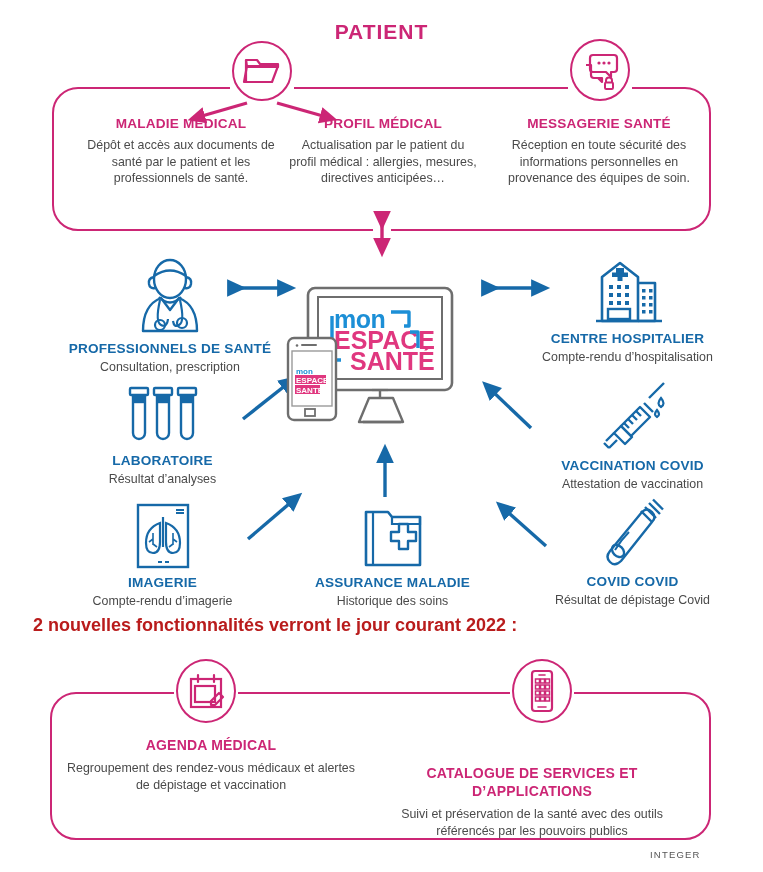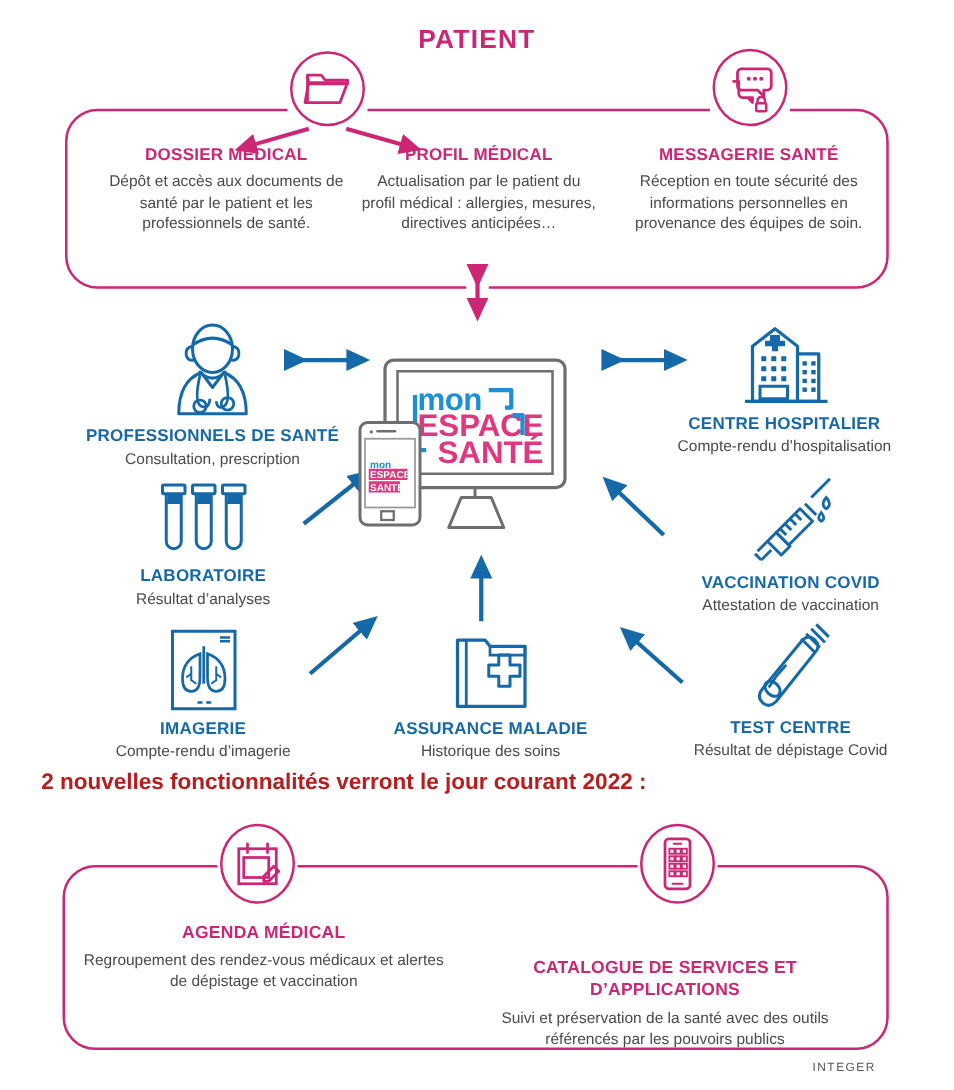--- a/index.html
+++ b/index.html
@@ -144,21 +144,21 @@
       <circle cx="20" cy="14" r="1.6" fill="#cc2675"></circle>
       <circle cx="25" cy="14" r="1.6" fill="#cc2675"></circle>
       <circle cx="30" cy="14" r="1.6" fill="#cc2675"></circle>
       <path d="M7 16 h5 v10 a3 3 0 0 0 3 3 h8 l0 4 l-4 -4" fill="none" stroke="#cc2675" stroke-width="2.2" stroke-linejoin="round"></path>
       <path d="M27 34 v-2.5 a3 3 0 0 1 6 0 V34" fill="none" stroke="#cc2675" stroke-width="2"></path>
       <rect x="26" y="33.5" width="8" height="6.5" rx="1.2" fill="none" stroke="#cc2675" stroke-width="2"></rect>
     </svg>
   </div>
 
   <div class="top-col" id="col-dossier">
-    <div class="h pink-title">DOSSIER MÉDICAL</div>
+    <div class="h pink-title">MALADIE MÉDICAL</div>
     <div class="desc">Dépôt et accès aux documents de santé par le patient et les professionnels de santé.</div>
   </div>
   <div class="top-col" id="col-profil">
     <div class="h pink-title">PROFIL MÉDICAL</div>
     <div class="desc">Actualisation par le patient du profil médical : allergies, mesures, directives anticipées…</div>
   </div>
   <div class="top-col" id="col-message">
     <div class="h pink-title">MESSAGERIE SANTÉ</div>
     <div class="desc">Réception en toute sécurité des informations personnelles en provenance des équipes de soin.</div>
   </div>
@@ -326,21 +326,21 @@
       <svg width="64" height="70" viewBox="0 0 64 70" aria-hidden="true">
         <g fill="none" stroke="#1669a8" stroke-width="2.4" stroke-linejoin="round">
           <path d="M9 53 L41 14 q5 -5 10 0 q5 5 0 10 L20 63 q-6 6 -11 1 q-5 -5 0 -11z"></path>
           <path d="M40 13 l11 11"></path>
           <path d="M44 9 l11 11 M48 5 l11 11 M52 1.5 l10 10"></path>
           <path d="M14 52 q6 -10 14 -18" stroke-width="2"></path>
           <ellipse cx="17" cy="53" rx="5" ry="7" transform="rotate(-45 17 53)"></ellipse>
         </g>
       </svg>
     </div>
-    <div class="h blue-title">TEST CENTRE</div>
+    <div class="h blue-title">COVID COVID</div>
     <div class="desc">Résultat de dépistage Covid</div>
   </div>
 
   <div id="monitor-area">
     <svg width="190" height="160" viewBox="0 0 190 160" aria-hidden="true">
 
       <rect x="24" y="2" width="144" height="102" rx="7" fill="none" stroke="#6e6e6e" stroke-width="2.6"></rect>
 
       <rect x="34" y="11" width="124" height="82" fill="none" stroke="#6e6e6e" stroke-width="2"></rect>
 

